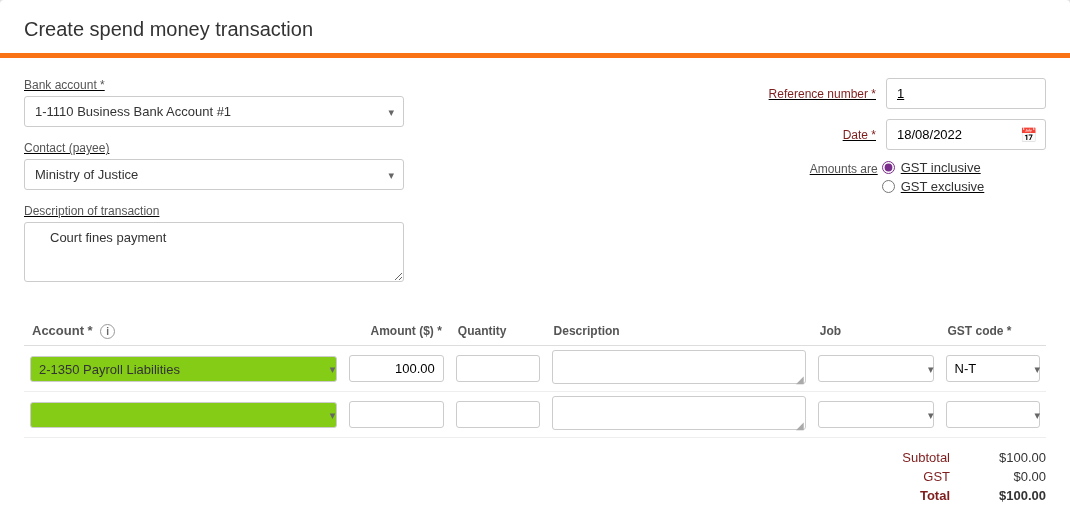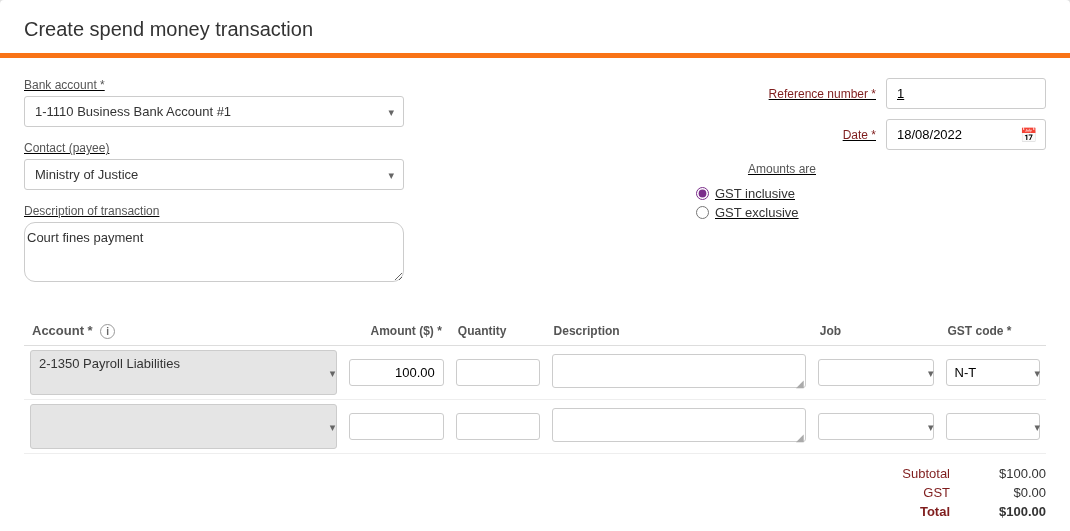--- a/index.html
+++ b/index.html
@@ -9,40 +9,40 @@
     .dialog-title { font-size: 20px; font-weight: 400; color: #333; }
     .dialog-body { flex: 1; padding: 20px 24px; }
     .form-top { display: flex; gap: 20px; justify-content: space-between; text-decoration: underline; }
     .form-left { flex: 1; max-width: 380px; }
     .form-right { min-width: 350px; display: flex; flex-direction: column; gap: 10px; }
     .field-group { margin-bottom: 14px; }
     .field-label { font-size: 12px; color: #555; margin-bottom: 4px; }
     .select-wrapper { position: relative; display: inline-block; width: 100%; }
     .select-wrapper select { width: 100%; padding: 7px 30px 7px 10px; border: 1px solid #ccc; border-radius: 3px; background: #fff; appearance: none; font-size: 13px; color: #333; }
     .select-arrow { position: absolute; right: 10px; top: 50%; transform: translateY(-50%); pointer-events: none; color: #666; font-size: 11px; }
-    textarea { width: 100%; padding: 7px 2px; border: 1px solid #ccc; border-radius: 11px; font-size: 13px; color: #333; resize: vertical; height: 60px; }
+    textarea { width: 100%; padding: 7px 25px; border: 1px solid #ccc; border-radius: 3px; font-size: 13px; color: #333; resize: vertical; height: 60px; }
     .right-row { display: flex; align-items: center; justify-content: flex-end; gap: 10px; }
     .right-label { font-size: 12px; color: #7f1d1d; text-align: right; min-width: 120px; }
     .right-input { padding: 7px 10px; border: 1px solid #ccc; border-radius: 3px; font-size: 13px; width: 160px; }
     .date-wrapper { position: relative; display: inline-block; }
     .date-wrapper input { padding: 7px 32px 7px 10px; border: 1px solid #ccc; border-radius: 3px; font-size: 13px; width: 160px; }
     .calendar-icon { position: absolute; right: 8px; top: 50%; transform: translateY(-50%); color: #888; font-size: 14px; cursor: pointer; }
-    .amounts-row { display: flex; align-items: flex-start; justify-content: center; gap: 10px; flex-direction: column; }
+    .amounts-row { display: flex; align-items: flex-start; justify-content: center; gap: 4px; }
     .amounts-label { font-size: 12px; color: #555; text-align: right; min-width: 120px; padding-top: 2px; }
     .radio-group { display: flex; flex-direction: column; gap: 4px; }
     .radio-option { display: flex; align-items: center; gap: 6px; font-size: 13px; color: #333; cursor: pointer; }
     .radio-option input[type="radio"] { accent-color: #7b2d8b; }
 
     
     .table-section { margin-top: 18px; }
     .data-table { width: 100%; border-collapse: collapse; }
     .data-table th { text-align: left; padding: 6px 8px; font-size: 12px; color: #555; font-weight: 600; border-bottom: 1px solid #ddd; }
     .data-table td { padding: 4px 6px; border-bottom: 1px solid #eee; vertical-align: middle; }
     .account-cell { position: relative; }
-    .account-cell select { width: 100%; padding: 5px 28px 23px 8px; border: 1px solid #ccc; border-radius: 3px; appearance: none; font-size: 13px; color: #333; background: #e5e5e5; }
+    .account-cell select { width: 100%; padding: 5px 28px 4px 8px; border: 1px solid #ccc; border-radius: 3px; appearance: none; font-size: 13px; color: #333; background: #84cc16; }
     .account-cell .sel-arrow { position: absolute; right: 8px; top: 50%; transform: translateY(-50%); pointer-events: none; color: #666; font-size: 11px; }
     .amount-input { width: 100%; padding: 5px 8px; border: 1px solid #ccc; border-radius: 3px; font-size: 13px; text-align: right; }
     .qty-input { width: 100%; padding: 5px 8px; border: 1px solid #ccc; border-radius: 3px; font-size: 13px; }
     .desc-wrapper { position: relative; }
     .desc-textarea { width: 100%; height: 34px; border: 1px solid #ccc; border-radius: 3px; font-size: 13px; resize: none; padding: 5px 8px; }
     .resize-handle { position: absolute; bottom: 2px; right: 2px; color: #aaa; font-size: 10px; }
     .job-cell { position: relative; }
     .job-cell select { width: 100%; padding: 5px 24px 5px 8px; border: 1px solid #ccc; border-radius: 3px; appearance: none; font-size: 13px; background: #fff; }
     .job-cell .sel-arrow { position: absolute; right: 6px; top: 50%; transform: translateY(-50%); pointer-events: none; color: #666; font-size: 11px; }
     .gst-cell { position: relative; min-width: 80px; }

